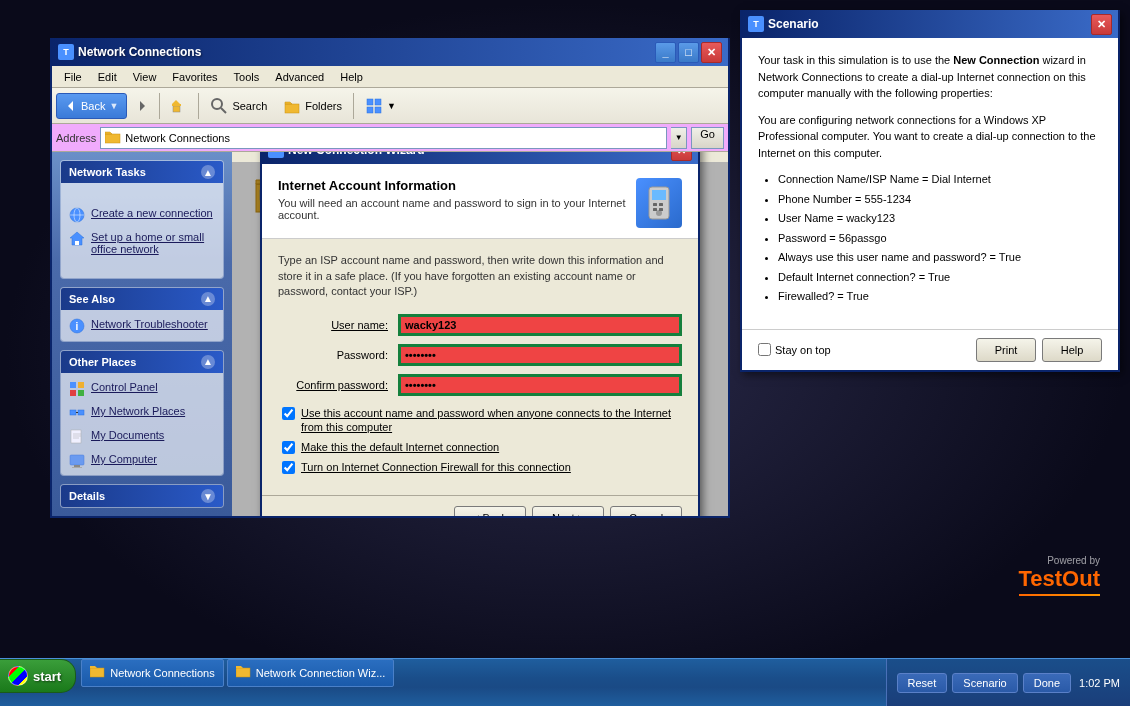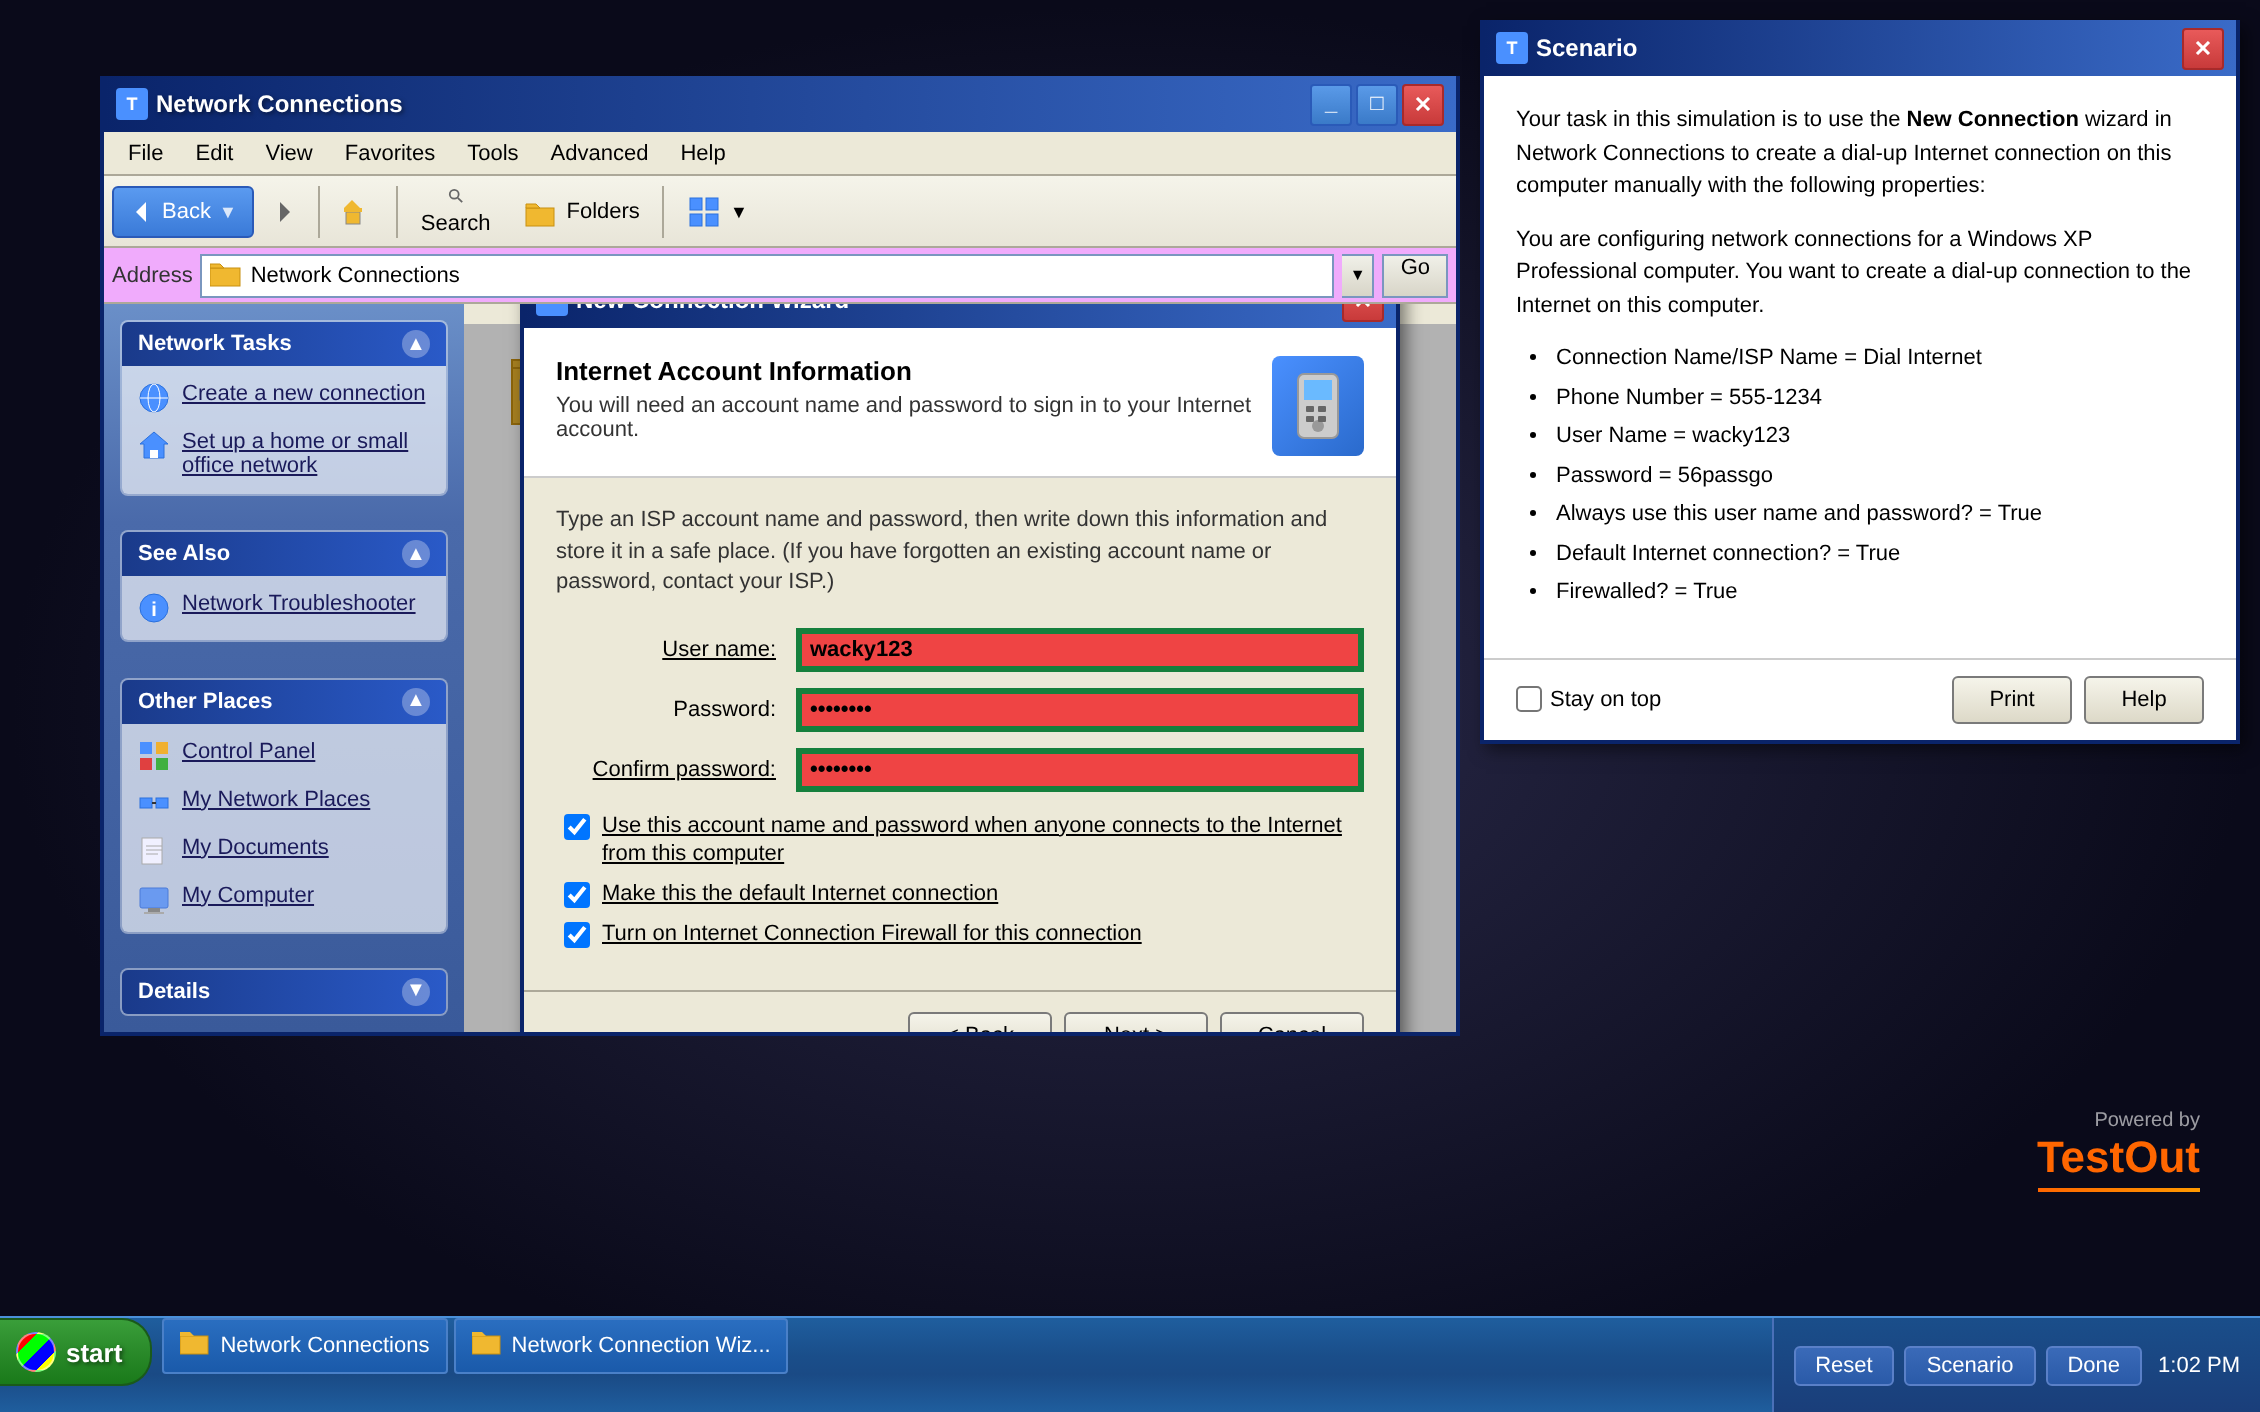--- a/index.html
+++ b/index.html
@@ -713,21 +713,21 @@
 
       <div class="tb-btn" style="height:26px;">
         <svg width="16" height="16" viewBox="0 0 16 16">
           <rect x="2" y="8" width="7" height="6" fill="#f0b830" stroke="#888" stroke-width="0.5"></rect>
           <rect x="1" y="6" width="9" height="2" fill="#f0b830"></rect>
           <polygon points="5,2 9,6 1,6" fill="#f0b830"></polygon>
         </svg>
       </div>
       <div class="tb-separator"></div>
 
-      <div class="tb-btn" style="height:26px; gap:4px;flex-direction:column;">
+      <div class="tb-btn" style="height:26px; gap:4px;">
         <svg width="18" height="18" viewBox="0 0 18 18">
           <circle cx="7" cy="7" r="5" fill="none" stroke="#666" stroke-width="2"></circle>
           <line x1="11" y1="11" x2="16" y2="16" stroke="#666" stroke-width="2"></line>
         </svg>
         <span>Search</span>
       </div>
 
       <div class="tb-btn" style="height:26px; gap:4px;">
         <svg width="18" height="18" viewBox="0 0 18 18">
           <rect x="2" y="7" width="14" height="9" fill="#f0b830" stroke="#c89010" stroke-width="0.5"></rect>
@@ -765,21 +765,21 @@
 
     <div class="content-area">
 
       <div class="sidebar">
 
         <div class="sidebar-section">
           <div class="sidebar-section-header">
             <span>Network Tasks</span>
             <div class="collapse-btn">▲</div>
           </div>
-          <div style="background:rgba(255,255,255,0.6); padding:4px 0;">
+          <div style="background:rgba(255,255,255,0.6); padding:20px 0;">
             <div class="sidebar-link">
               <div class="sidebar-link-icon" style="background:transparent;">
                 <svg width="16" height="16" viewBox="0 0 16 16">
                   <circle cx="8" cy="8" r="7" fill="#4a90ff" stroke="#2a70dd" stroke-width="0.5"></circle>
                   <ellipse cx="8" cy="8" rx="3" ry="7" fill="none" stroke="white" stroke-width="0.5"></ellipse>
                   <line x1="1" y1="8" x2="15" y2="8" stroke="white" stroke-width="0.5"></line>
                 </svg>
               </div>
               <span>Create a new connection</span>
             </div>

